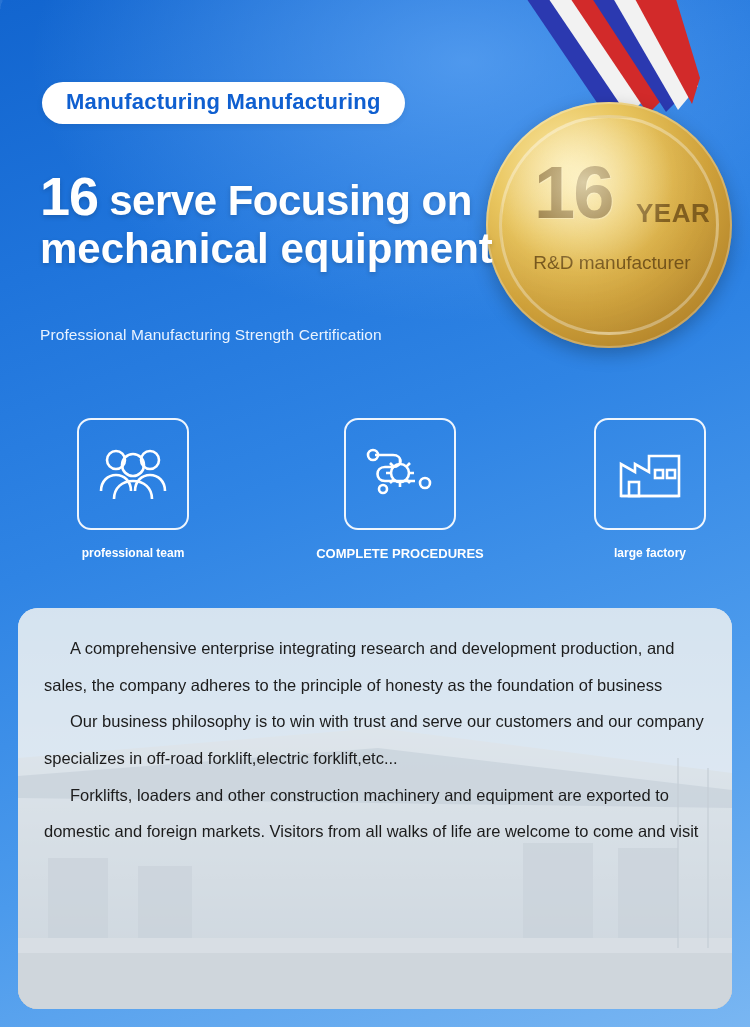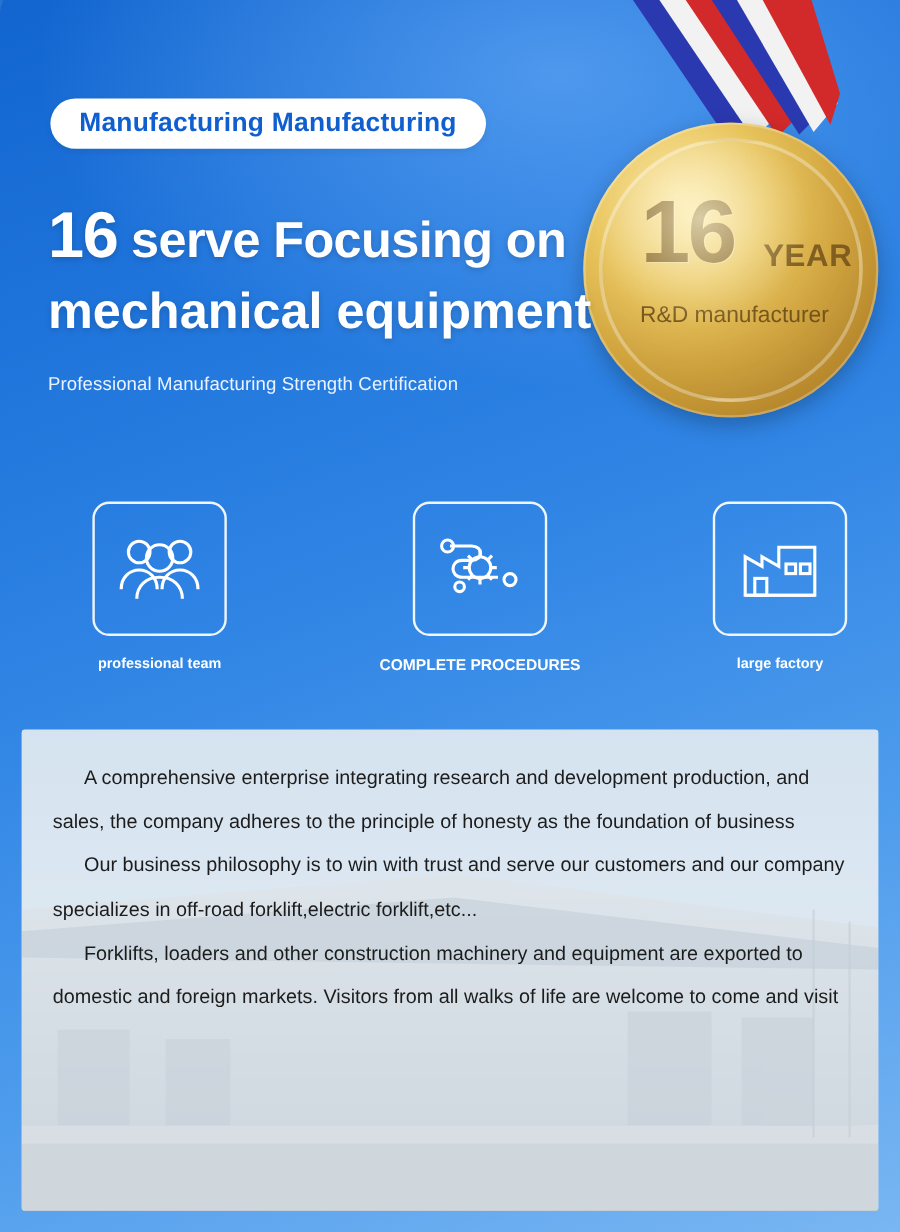--- a/index.html
+++ b/index.html
@@ -44,24 +44,24 @@
   .headline {
     position: absolute; left: 40px; top: 168px;
     color: #ffffff;
     font-weight: bold;
     line-height: 1.06;
     text-shadow: 0 2px 5px rgba(0,0,0,.18);
     width: 470px;
   }
   .headline .big { font-size: 54px; letter-spacing: -1px; }
   .headline .mid { font-size: 42px; letter-spacing: -.5px; }
-  .headline .l2 { display: block; margin-top: 12px; font-size: 42px; }
+  .headline .l2 { display: block; margin-top: 2px; font-size: 42px; }
 
   .subline {
-    position: absolute; left: 40px; top: 312px;
+    position: absolute; left: 40px; top: 326px;
     color: #eaf3ff;
     font-size: 15.5px;
     letter-spacing: .1px;
   }
 
   
   .medal-wrap { position: absolute; left: 468px; top: -6px; width: 282px; height: 370px; }
   .ribbon { position: absolute; left: 42px; top: -8px; width: 190px; height: 140px; }
 
   .medal {
@@ -113,21 +113,21 @@
   .feat1 { left: 18px; }
   .feat2 { left: 285px; }
   .feat3 { left: 535px; }
   .feat2 .cap { font-size: 13px; }
 
   
   .panel {
     position: absolute; left: 18px; top: 608px;
     width: 714px; height: 401px;
     background: rgba(228,236,243,0.80);
-    border-radius: 3px;
+    border-radius: 20px;
     overflow: hidden;
   }
   .panel-bg { position: absolute; left: 0; top: 0; width: 714px; height: 401px; }
   .panel-text {
     position: relative;
     padding: 22px 26px 0 26px;
     color: #1c1c1c;
     font-size: 16.5px;
     line-height: 2.22;
   }

